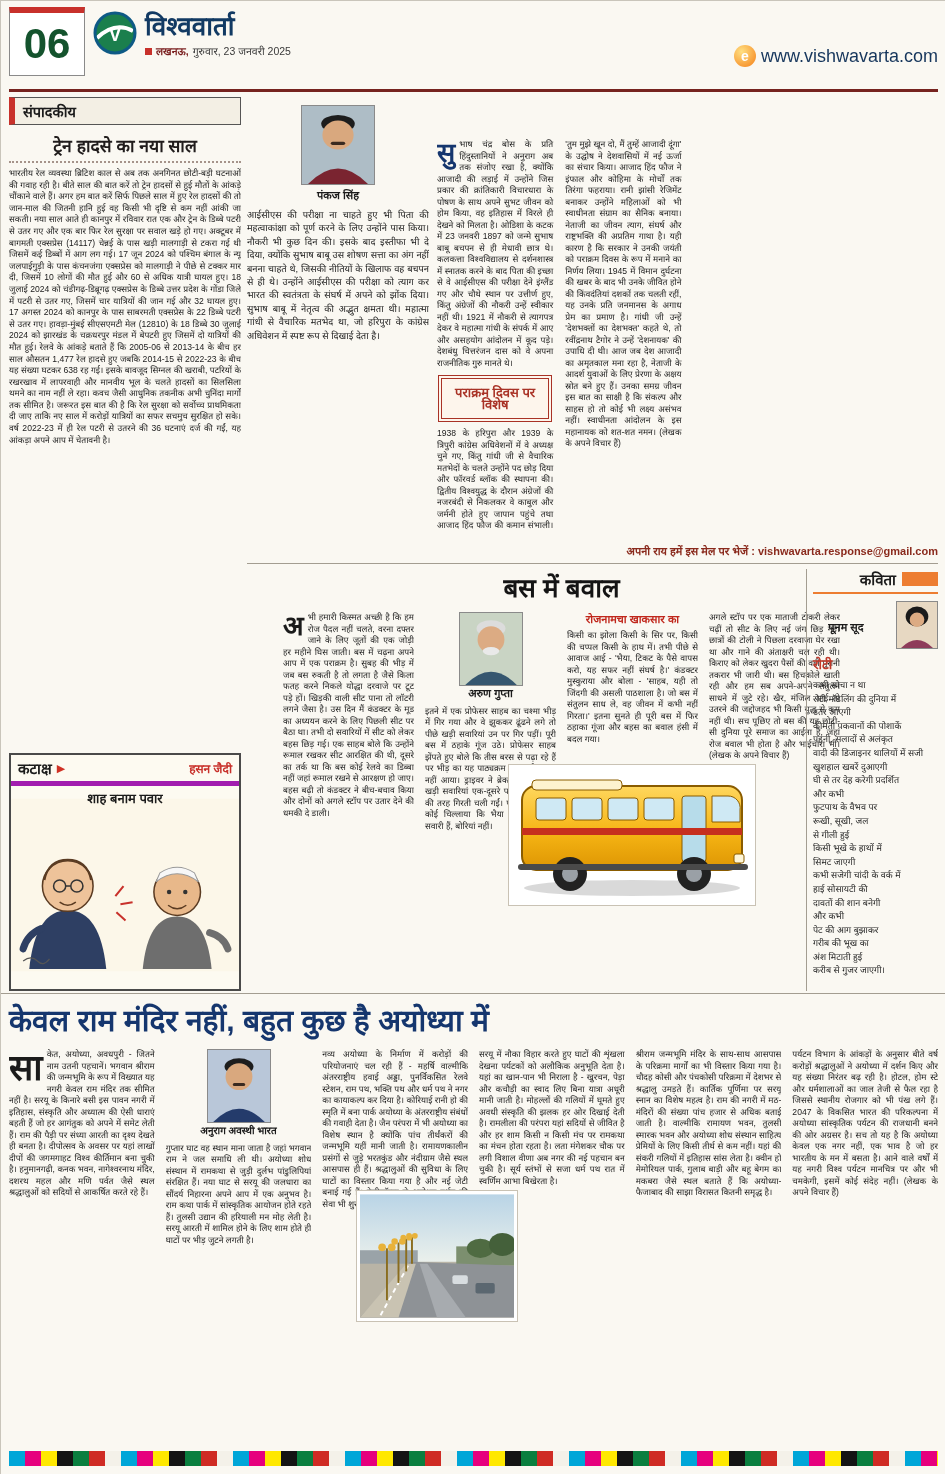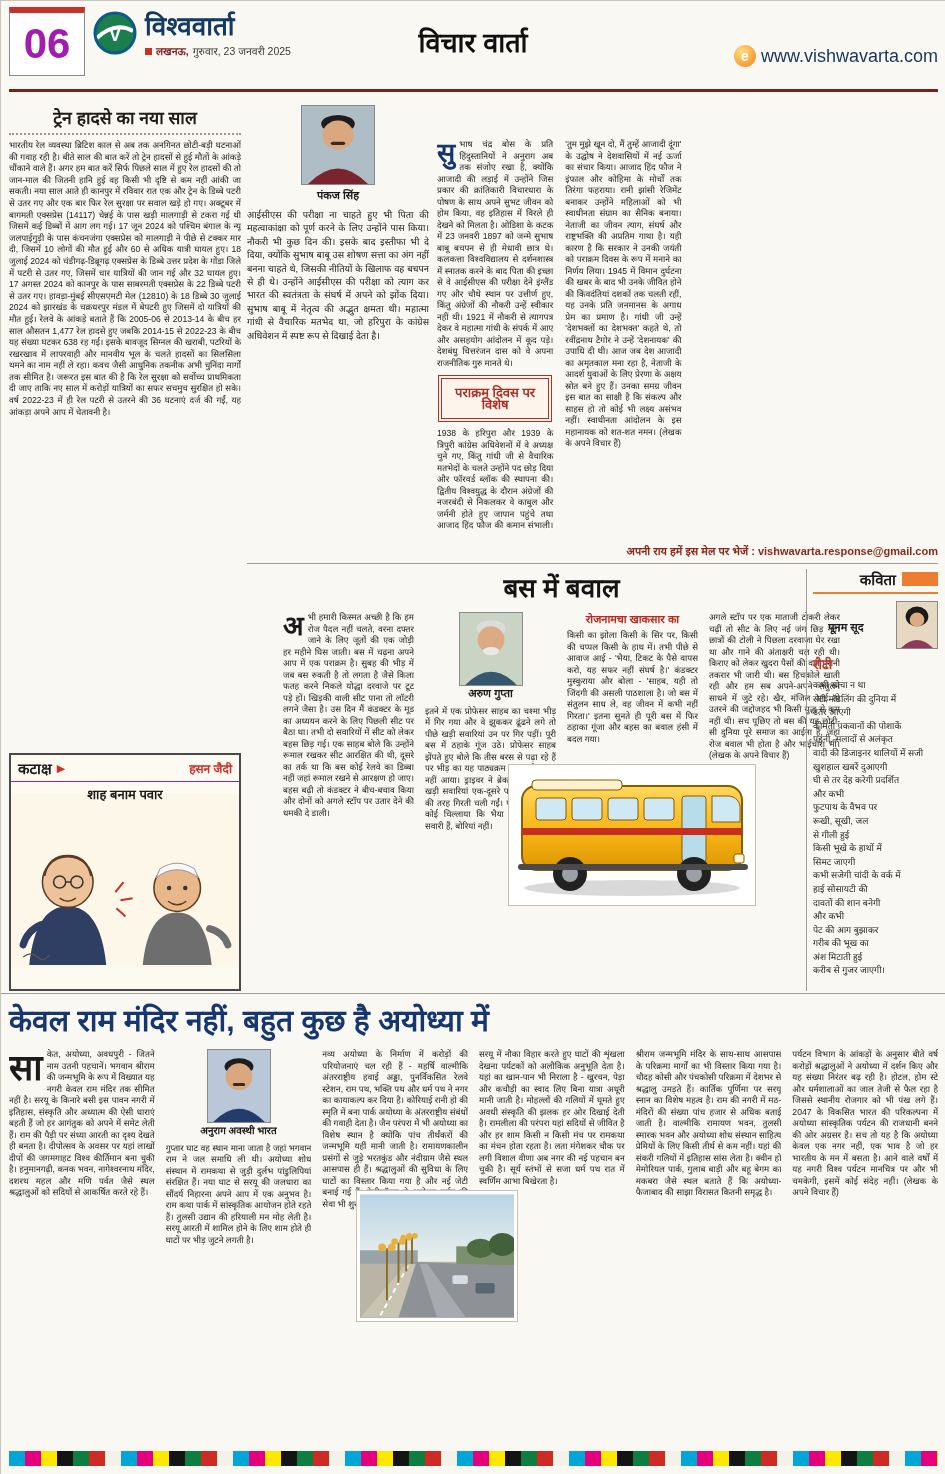--- a/index.html
+++ b/index.html
@@ -3,21 +3,21 @@
 <meta charset="utf-8">
 <style>
   html,body{margin:0;padding:0;background:#e8e6e0;}
   .page{position:relative;width:945px;height:1474px;margin:0 auto;background:#faf8f2;
         font-family:"Liberation Sans","DejaVu Sans",sans-serif;color:#1b1b1b;
         border:1px solid #c9c5bb;overflow:hidden;}
   .abs{position:absolute;}
   
   .pageno{left:8px;top:6px;width:74px;height:62px;border:1px solid #8a8a8a;border-top:6px solid #c8312b;
           background:#fff;display:flex;align-items:center;justify-content:center;
-          font-size:42px;font-weight:bold;color:#a21caf;}
+          font-size:42px;font-weight:bold;color:#14532d;}
   .brand{left:92px;top:10px;display:flex;gap:8px;align-items:flex-start;}
   .logo{width:44px;height:44px;}
   .brand-text{display:flex;flex-direction:column;}
   .paper-name{font-size:26px;font-weight:bold;color:#123a63;line-height:30px;}
   .dateline-row{display:flex;align-items:center;gap:4px;font-size:10.5px;color:#3a3a3a;margin-top:3px;}
   .red-dot{width:7px;height:7px;background:#c8312b;display:inline-block;}
   .city{font-weight:bold;color:#7a1f1f;}
   .section-title{left:322px;top:22px;width:300px;text-align:center;font-size:27px;font-weight:bold;color:#101010;}
   .website{right:8px;top:44px;display:flex;align-items:center;gap:5px;}
   .e-circle{width:22px;height:22px;border-radius:50%;background:radial-gradient(circle at 35% 30%,#ffe082,#f57f17);
@@ -28,21 +28,21 @@
   .vdiv{background:#a39d91;width:1px;}
   
   .ed-wrap{left:8px;top:96px;width:232px;}
   .ed-head{border:1px solid #555;border-left:6px solid #c8312b;background:#f3efe4;
            padding:3px 8px;font-size:14.5px;font-weight:bold;}
   .ed-title{text-align:center;font-size:17.5px;font-weight:bold;color:#201c1c;margin:8px 0 5px;
             padding-bottom:4px;border-bottom:2px dotted #a5938a;}
   .ed-body{font-size:8.6px;line-height:11.6px;text-align:justify;height:540px;overflow:hidden;}
   
   .kat{left:8px;top:752px;width:232px;height:238px;border:2px solid #4a4a4a;background:#fdfaf1;box-sizing:border-box;}
-  .kat-head{display:flex;align-items:center;gap:5px;padding:3px 7px;border-bottom:1px solid #a21caf;}
+  .kat-head{display:flex;align-items:center;gap:5px;padding:3px 7px;border-bottom:5px solid #a21caf;}
   .kat-label{font-size:15px;font-weight:bold;}
   .kat-arrow{color:#d03125;font-size:11px;}
   .kat-artist{margin-left:auto;color:#c8312b;font-weight:bold;font-size:12px;}
   .cartoon{position:relative;height:198px;}
   .cartoon-caption{position:absolute;left:0;right:0;top:3px;text-align:center;font-size:13px;font-weight:bold;z-index:2;}
   .cartoon svg{position:absolute;left:0;top:0;width:100%;height:100%;}
   
   .lead{left:246px;top:94px;width:691px;height:466px;}
   .lead-intro{position:absolute;left:0;top:10px;width:182px;}
   .photo{border:1px solid #8a8a8a;margin:0 auto 2px;overflow:hidden;background:#ccc;}
@@ -117,30 +117,30 @@
     <span class="brand-text">
       <span class="paper-name">विश्ववार्ता</span>
       <span class="dateline-row">
         <span class="red-dot"></span>
         <span class="city">लखनऊ,</span>
         <span>गुरुवार, 23 जनवरी 2025</span>
       </span>
     </span>
   </div>
 
-  <div class="abs section-title">विचार वार्ता</div>
 
   <div class="abs website">
     <span class="e-circle">e</span>
     <span class="site-text">www.vishwavarta.com</span>
   </div>
 
   <div class="abs mast-rule"></div>
 
   <div class="abs ed-wrap">
+    <div class="ed-head">संपादकीय</div>
     <div class="ed-title">ट्रेन हादसे का नया साल</div>
     <div class="ed-body">भारतीय रेल व्यवस्था ब्रिटिश काल से अब तक अनगिनत छोटी-बड़ी घटनाओं की गवाह रही है। बीते साल की बात करें तो ट्रेन हादसों से हुई मौतों के आंकड़े चौंकाने वाले हैं। अगर हम बात करें सिर्फ पिछले साल में हुए रेल हादसों की तो जान-माल की जितनी हानि हुई वह किसी भी दृष्टि से कम नहीं आंकी जा सकती। नया साल आते ही कानपुर में रविवार रात एक और ट्रेन के डिब्बे पटरी से उतर गए और एक बार फिर रेल सुरक्षा पर सवाल खड़े हो गए। अक्टूबर में बागमती एक्सप्रेस (14117) चेन्नई के पास खड़ी मालगाड़ी से टकरा गई थी जिसमें कई डिब्बों में आग लग गई। 17 जून 2024 को पश्चिम बंगाल के न्यू जलपाईगुड़ी के पास कंचनजंगा एक्सप्रेस को मालगाड़ी ने पीछे से टक्कर मार दी, जिसमें 10 लोगों की मौत हुई और 60 से अधिक यात्री घायल हुए। 18 जुलाई 2024 को चंडीगढ़-डिब्रूगढ़ एक्सप्रेस के डिब्बे उत्तर प्रदेश के गोंडा जिले में पटरी से उतर गए, जिसमें चार यात्रियों की जान गई और 32 घायल हुए। 17 अगस्त 2024 को कानपुर के पास साबरमती एक्सप्रेस के 22 डिब्बे पटरी से उतर गए। हावड़ा-मुंबई सीएसएमटी मेल (12810) के 18 डिब्बे 30 जुलाई 2024 को झारखंड के चक्रधरपुर मंडल में बेपटरी हुए जिसमें दो यात्रियों की मौत हुई। रेलवे के आंकड़े बताते हैं कि 2005-06 से 2013-14 के बीच हर साल औसतन 1,477 रेल हादसे हुए जबकि 2014-15 से 2022-23 के बीच यह संख्या घटकर 638 रह गई। इसके बावजूद सिग्नल की खराबी, पटरियों के रखरखाव में लापरवाही और मानवीय भूल के चलते हादसों का सिलसिला थमने का नाम नहीं ले रहा। कवच जैसी आधुनिक तकनीक अभी चुनिंदा मार्गों तक सीमित है। जरूरत इस बात की है कि रेल सुरक्षा को सर्वोच्च प्राथमिकता दी जाए ताकि नए साल में करोड़ों यात्रियों का सफर सचमुच सुरक्षित हो सके। वर्ष 2022-23 में ही रेल पटरी से उतरने की 36 घटनाएं दर्ज की गईं, यह आंकड़ा अपने आप में चेतावनी है।</div>
   </div>
 
   <div class="abs kat">
     <div class="kat-head">
       <span class="kat-label">कटाक्ष</span>
       <span class="kat-arrow">▶</span>
       <span class="kat-artist">हसन जैदी</span>
     </div>

